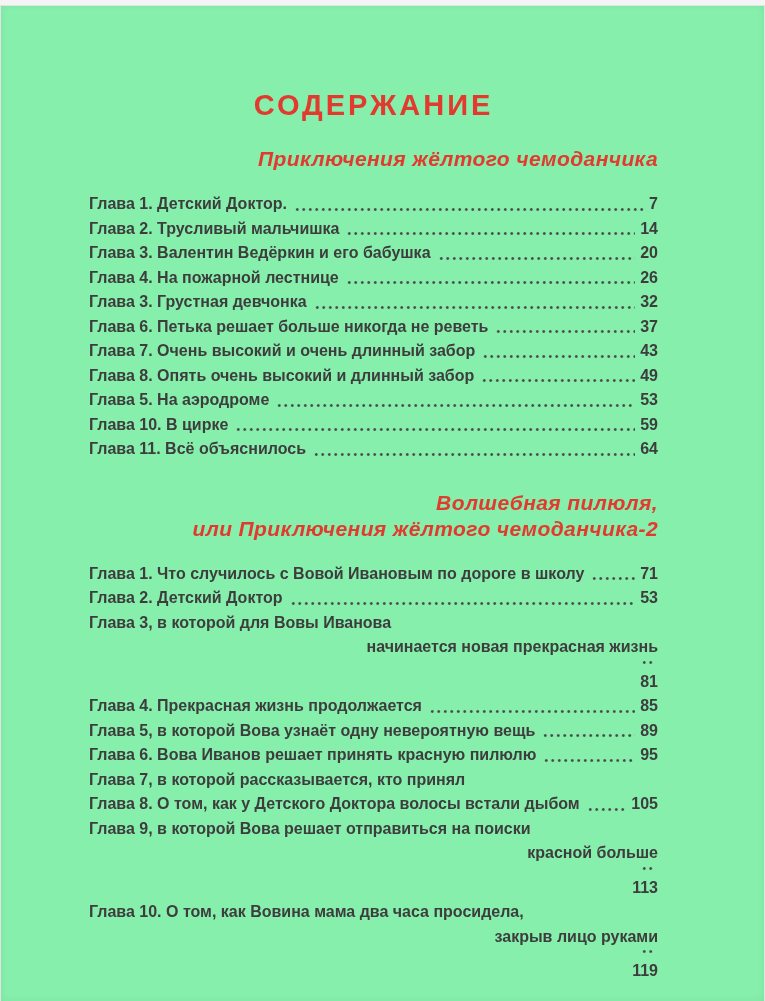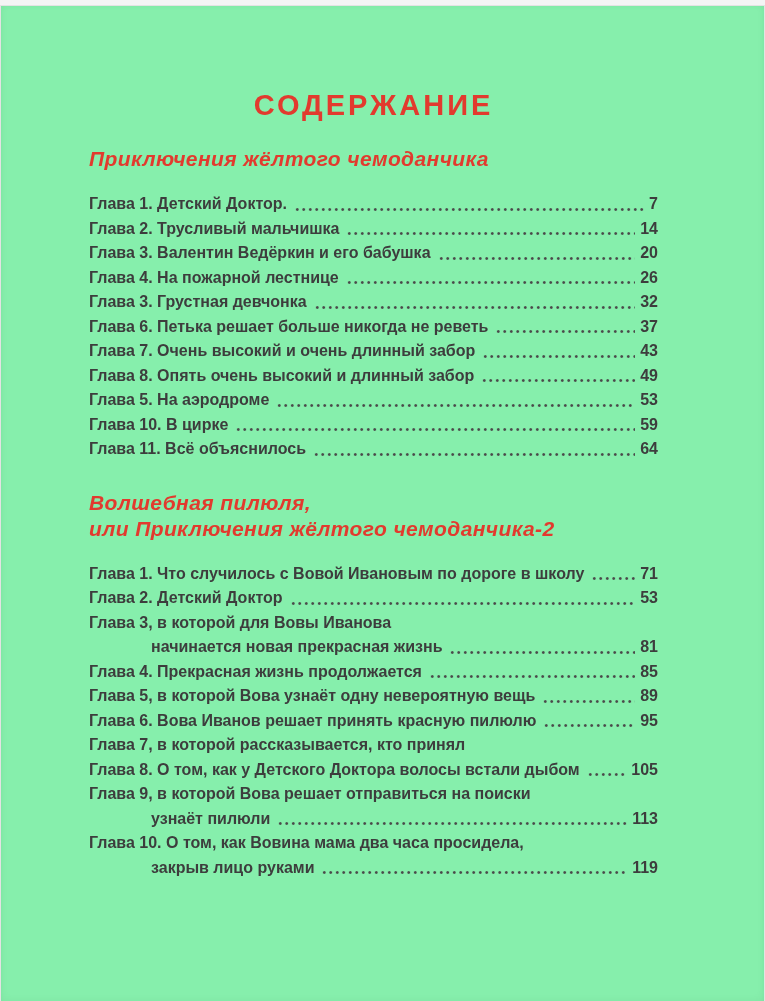--- a/index.html
+++ b/index.html
@@ -29,41 +29,41 @@
     color: var(--accent, #e23a2e);
     font-size: 29px;
     line-height: 30px;
     font-weight: 800;
     letter-spacing: 3px;
   }
   .toc-section { margin: 0; }
   .toc-section + .toc-section { margin-top: 28px; }
   .section-heading {
     margin: 0 0 20px 0;
-    text-align: left;
+    text-align: right;
     color: var(--accent, #e23a2e);
     font-size: 21px;
     line-height: 26px;
     font-weight: 700;
     font-style: italic;
     letter-spacing: 0.4px;
   }
   .heading-line { display: block; }
   .entries { }
   .entry { }
   .line {
     display: flex;
     align-items: flex-end;
     font-size: 16px;
     font-weight: 700;
     line-height: 24.5px;
     color: #3d3d3d;
     white-space: nowrap;
   }
-  .line.indent { padding-left: 62px; }
+  .line.indent { padding-left: 62px; flex-direction: column; }
   .entry-text { flex: 0 0 auto; }
   .leader {
     flex: 1 1 auto;
     min-width: 12px;
     height: 5px;
     align-self: flex-end;
     margin: 0 5px 5px 7px;
     background-image: radial-gradient(circle, #4a4a4a 1.2px, rgba(0,0,0,0) 1.5px);
     background-size: 6.5px 5px;
     background-repeat: repeat-x;
@@ -223,21 +223,21 @@
                 <span class="entry-text">Глава 8. О том, как у Детского Доктора волосы встали дыбом</span>
                 <span class="leader"></span>
                 <span class="pagenum">105</span>
               </div>
             </div>
             <div class="entry">
               <div class="line">
                 <span class="entry-text">Глава 9, в которой Вова решает отправиться на поиски</span>
               </div>
               <div class="line indent">
-                <span class="entry-text">узнаёт пилюли</span>
+                <span class="entry-text">красной больше</span>
                 <span class="leader"></span>
                 <span class="pagenum">113</span>
               </div>
             </div>
             <div class="entry">
               <div class="line">
                 <span class="entry-text">Глава 10. О том, как Вовина мама два часа просидела,</span>
               </div>
               <div class="line indent">
                 <span class="entry-text">закрыв лицо руками</span>

